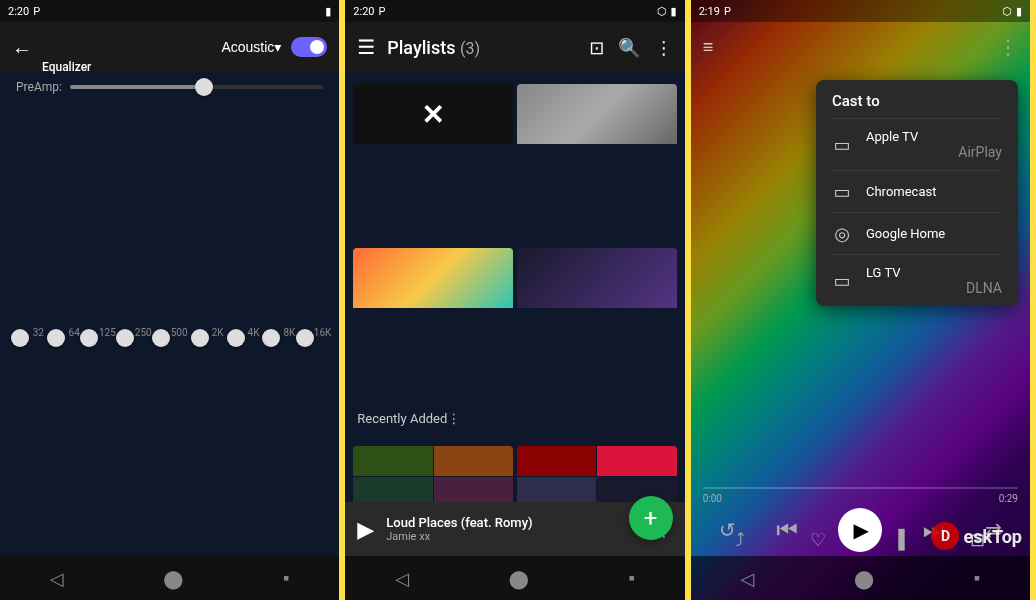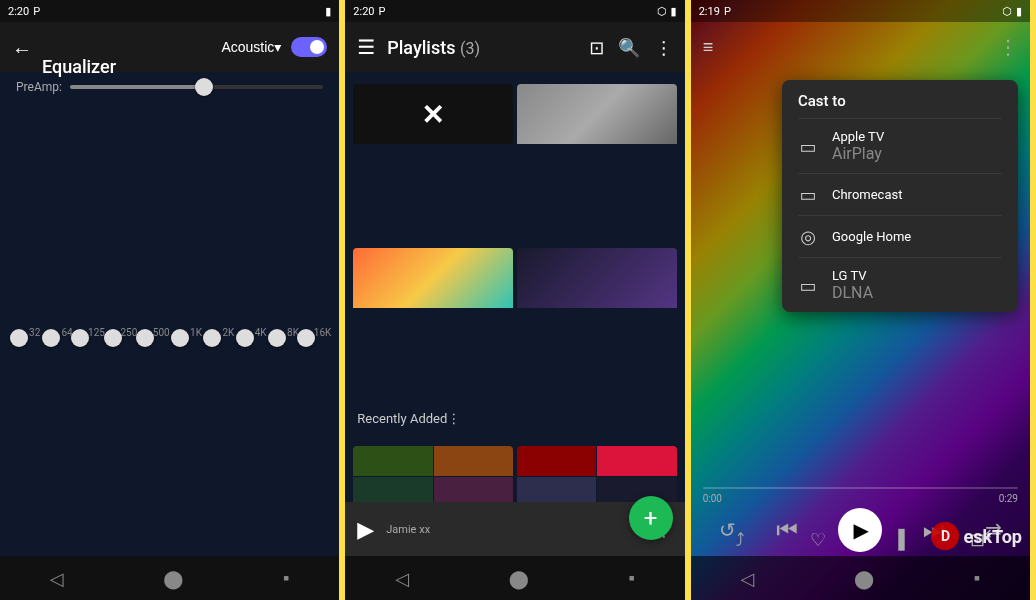--- a/index.html
+++ b/index.html
@@ -38,21 +38,21 @@
     
     .eq-header {
       height: 50px;
       background: #1a1a1a;
       display: flex;
       align-items: center;
       padding: 0 12px;
       gap: 10px;
     }
     .eq-back { color: #fff; font-size: 20px; cursor: pointer; }
-    .eq-title { color: #fff; font-size: 18px; font-weight: 500; flex: 1; margin-top: 39px; }
+    .eq-title { color: #fff; font-size: 12px; font-weight: 500; flex: 1; margin-top: 39px; }
     .eq-preset-btn {
       background: transparent;
       border: none;
       color: #fff;
       font-size: 14px;
       display: flex;
       align-items: center;
       cursor: pointer;
     }
     .eq-toggle {
@@ -302,21 +302,21 @@
       gap: 12px;
     }
     .np-queue-icon { color: #fff; font-size: 20px; }
     .np-spacer { flex: 1; }
     .np-more-icon { color: #aaa; font-size: 20px; }
 
     .cast-popup {
       position: absolute;
       top: 80px;
       right: 12px;
-      width: 236px;
+      width: 202px;
       background: #2a2a2a;
       border-radius: 8px;
       z-index: 10;
       overflow: hidden;
       box-shadow: 0 4px 20px rgba(0,0,0,0.6);
     }
     .cast-title {
       padding: 12px 16px 8px;
       font-size: 15px;
       color: #fff;
@@ -325,21 +325,21 @@
     .cast-item {
       display: flex;
       align-items: center;
       padding: 10px 16px;
       gap: 14px;
       cursor: pointer;
     }
     .cast-device-icon { font-size: 18px; color: #ccc; width: 20px; text-align: center; }
     .cast-device-info { flex: 1; }
     .cast-device-name { font-size: 13px; color: #fff; }
-    .cast-device-sub { font-size: 16px; color: #888; }
+    .cast-device-sub { font-size: 14px; color: #888; text-align: right; }
     .cast-divider { height: 1px; background: #3a3a3a; margin: 0 16px; }
 
     .np-progress {
       position: absolute;
       bottom: 96px;
       left: 0;
       right: 0;
       z-index: 2;
       padding: 0 12px;
     }
@@ -509,27 +509,20 @@
     </div>
 
     <div class="eq-band band-500">
       <div class="eq-slider-track">
         <div class="slider-line" style="background: linear-gradient(to bottom, #9b59b6, #555);"></div>
         <div class="slider-thumb" style="top: 40%;"></div>
       </div>
       <span class="eq-label">500</span>
     </div>
 
-    <div class="eq-band band-1k">
-      <div class="eq-slider-track">
-        <div class="slider-line" style="background: linear-gradient(to bottom, #e74c3c, #666);"></div>
-        <div class="slider-thumb" style="top: 64%;"></div>
-      </div>
-      <span class="eq-label">1K</span>
-    </div>
 
     <div class="eq-band band-2k">
       <div class="eq-slider-track">
         <div class="slider-line" style="background: linear-gradient(to bottom, #e67e22, #666);"></div>
         <div class="slider-thumb" style="top: 58%;"></div>
       </div>
       <span class="eq-label">2K</span>
     </div>
 
     <div class="eq-band band-4k">
@@ -647,20 +640,21 @@
 
   </div>
 
   <div class="fab-btn">
     <span>+</span>
   </div>
 
   <div class="pl-bottom-player">
     <span class="player-play-btn">▶</span>
     <div class="player-info">
+      <div class="player-track">Loud Places (feat. Romy)</div>
       <div class="player-artist">Jamie xx</div>
     </div>
     <span class="player-more">⋮</span>
   </div>
 
   <div class="eq-nav">
     <span class="nav-btn">◁</span>
     <span class="nav-btn">⬤</span>
     <span class="nav-btn">▪</span>
   </div>

